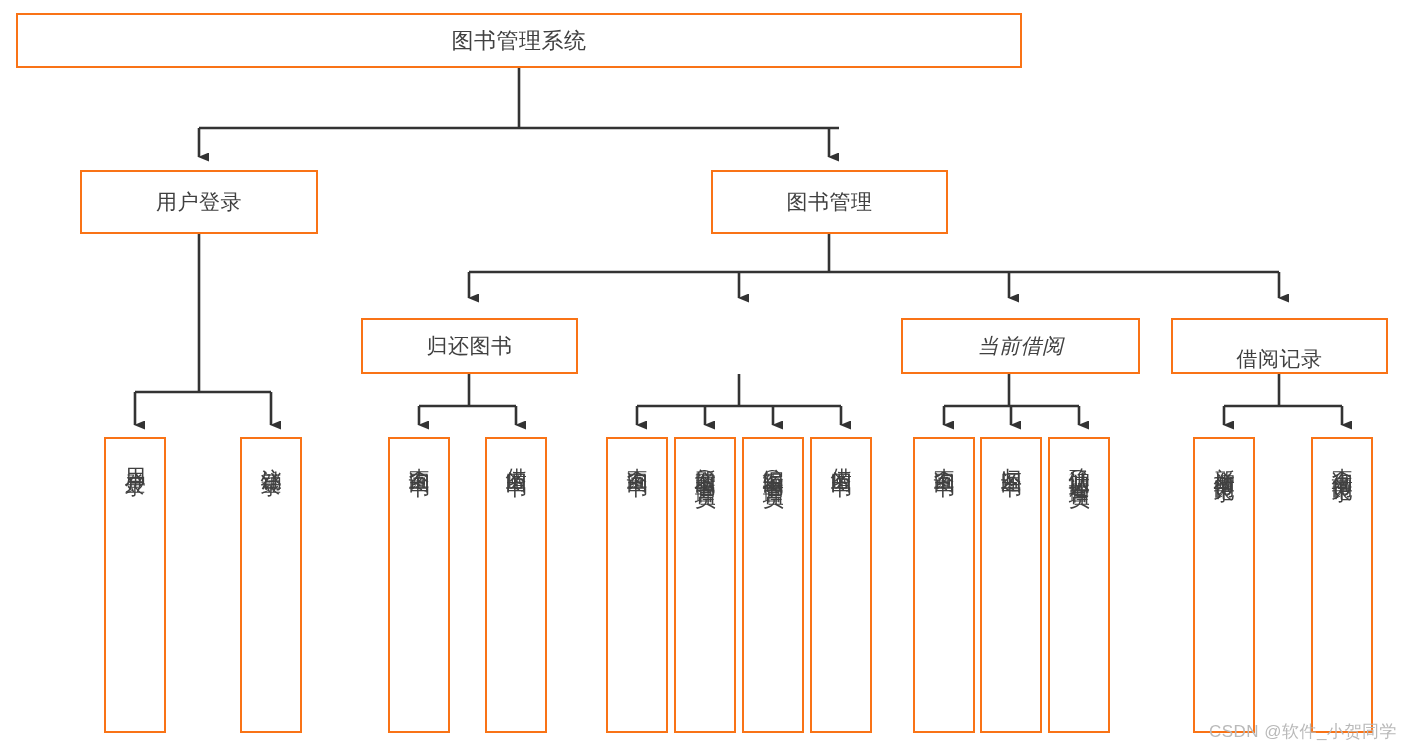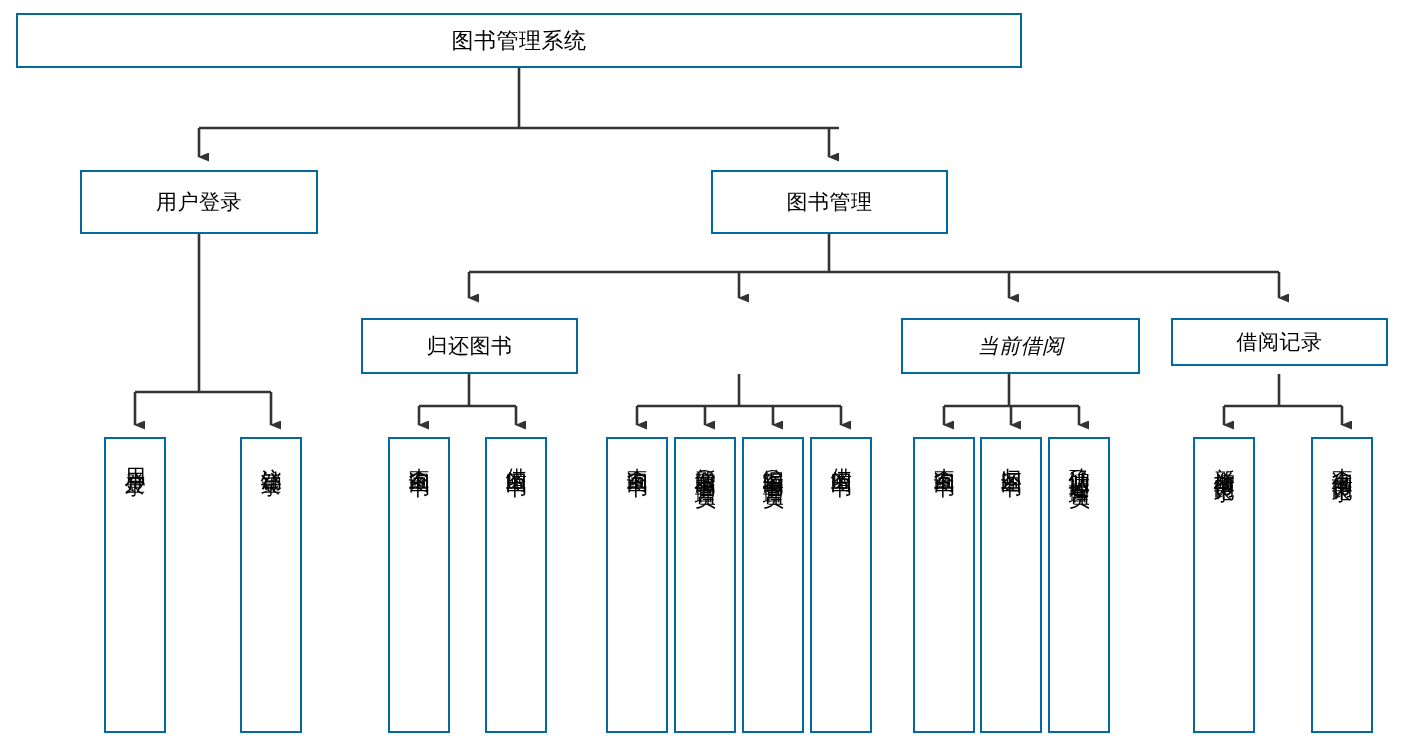--- a/index.html
+++ b/index.html
@@ -19,26 +19,26 @@
     position: absolute;
     left: 0;
     top: 0;
     width: 1405px;
     height: 747px;
     pointer-events: none;
   }
   .node {
     position: absolute;
     box-sizing: border-box;
-    border: 2px solid #0369a1;
+    border: 2px solid #f97316;
     background: #ffffff;
     display: flex;
     align-items: center;
     justify-content: center;
-    color: #000000;
+    color: #404040;
   }
   .node .label {
     display: block;
     text-align: center;
     line-height: 1.18;
     white-space: pre-line;
   }
   .node.horiz .label {
     font-size: 21px;
     letter-spacing: 0.5px;
@@ -138,21 +138,21 @@
 
   <div class="node horiz" style="left:361px; top:318px; width:217px; height:56px;">
     <span class="label">归还图书</span>
   </div>
 
 
   <div class="node horiz" style="left:901px; top:318px; width:239px; height:56px;font-style:italic;">
     <span class="label">当前借阅</span>
   </div>
 
-  <div class="node horiz" style="left:1171px; top:318px; width:217px; height:48px;">
+  <div class="node horiz" style="left:1171px; top:318px; width:217px; height:56px;align-items:flex-end;">
     <span class="label">借阅记录</span>
   </div>
 
   <div class="node vert" style="left:104px; top:437px; width:62px; height:296px;">
     <span class="label">用户登录</span>
   </div>
 
   <div class="node vert" style="left:240px; top:437px; width:62px; height:296px;">
     <span class="label">注销登录</span>
   </div>
@@ -194,14 +194,15 @@
   </div>
 
   <div class="node vert" style="left:1193px; top:437px; width:62px; height:296px;">
     <span class="label">新增借阅记录</span>
   </div>
 
   <div class="node vert" style="left:1311px; top:437px; width:62px; height:296px;">
     <span class="label">查询借阅记录</span>
   </div>
 
+  <div class="watermark">CSDN @软件_小贺同学</div>
 
 </div>
 
 </body></html>

